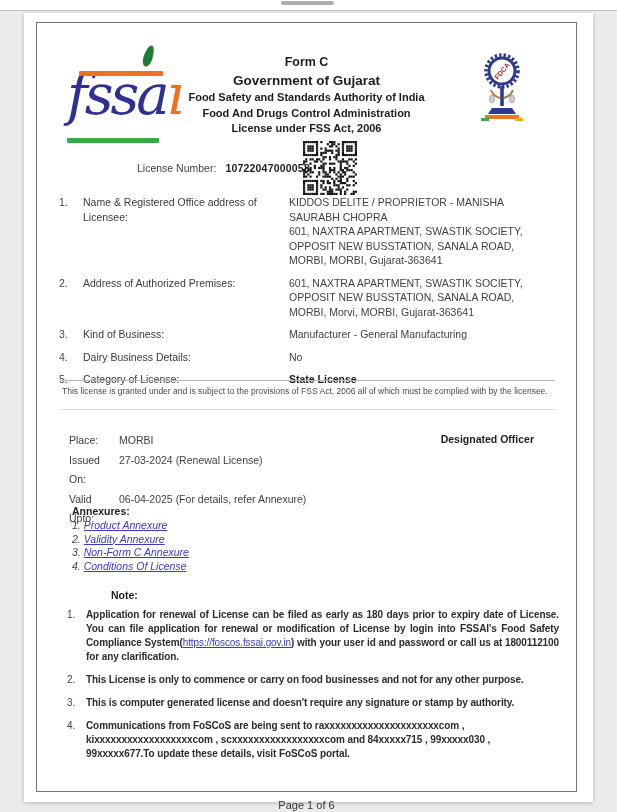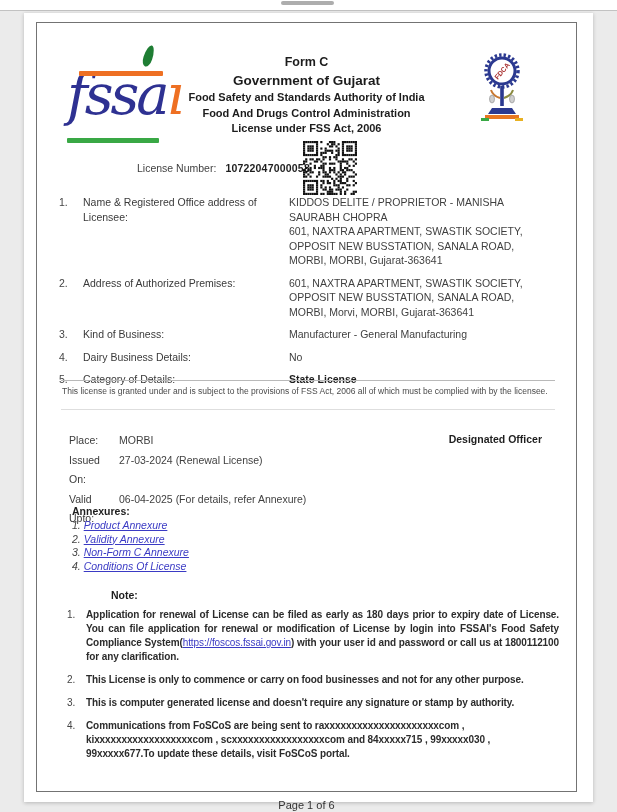--- a/index.html
+++ b/index.html
@@ -57,21 +57,21 @@
 
   .divider1 { position:absolute; left:24px; top:357px; width:494px; height:1px; background:#b9b9b9; }
   .fine-print { position:absolute; left:25px; top:363px; width:492px; font-size:8.5px; line-height:11.5px; color:#4a4a4a; }
   .divider2 { position:absolute; left:24px; top:386px; width:494px; height:1px; background:#dedede; }
 
   
   .issuance { position:absolute; left:32px; top:408px; width:481px; font-size:10.5px; }
   .iss-row { display:flex; line-height:19.5px; }
   .iss-label { width:50px; color:#3a3a3a; }
   .iss-value { color:#3f3f3f; }
-  .officer { position:absolute; right:8px; top:2px; font-weight:700; color:#1e1e1e; font-size:10.5px; }
+  .officer { position:absolute; right:16px; top:2px; font-weight:700; color:#1e1e1e; font-size:10.5px; }
 
   
   .annexures { position:absolute; left:35px; top:481px; font-size:10.5px; }
   .anx-title { font-weight:700; color:#1e1e1e; line-height:14px; margin-bottom:1px; }
   .anx-item { line-height:13.5px; color:#444;font-style:italic; }
   a.link { color:#3a3ac4; text-decoration:underline; cursor:pointer; }
 
   
   .note-title { position:absolute; left:26px; top:566px; font-size:10.5px; font-weight:700; color:#1e1e1e;padding-left:48px; }
   .notes { position:absolute; left:30px; top:585px; width:492px; }
@@ -456,21 +456,21 @@
       <div class="field-row">
         <div class="f-no">4.</div>
         <div class="f-label">Dairy Business Details:</div>
         <div class="f-value">
           <div>No</div>
         </div>
       </div>
 
       <div class="field-row">
         <div class="f-no">5.</div>
-        <div class="f-label">Category of Details:</div>
+        <div class="f-label">Category of License:</div>
         <div class="f-value">
           <div class="bold-val">State License</div>
         </div>
       </div>
 
     </div>
 
     <div class="divider1"></div>
     <div class="fine-print">This license is granted under and is subject to the provisions of FSS Act, 2006 all of which must be complied with by the licensee.</div>
     <div class="divider2"></div>

